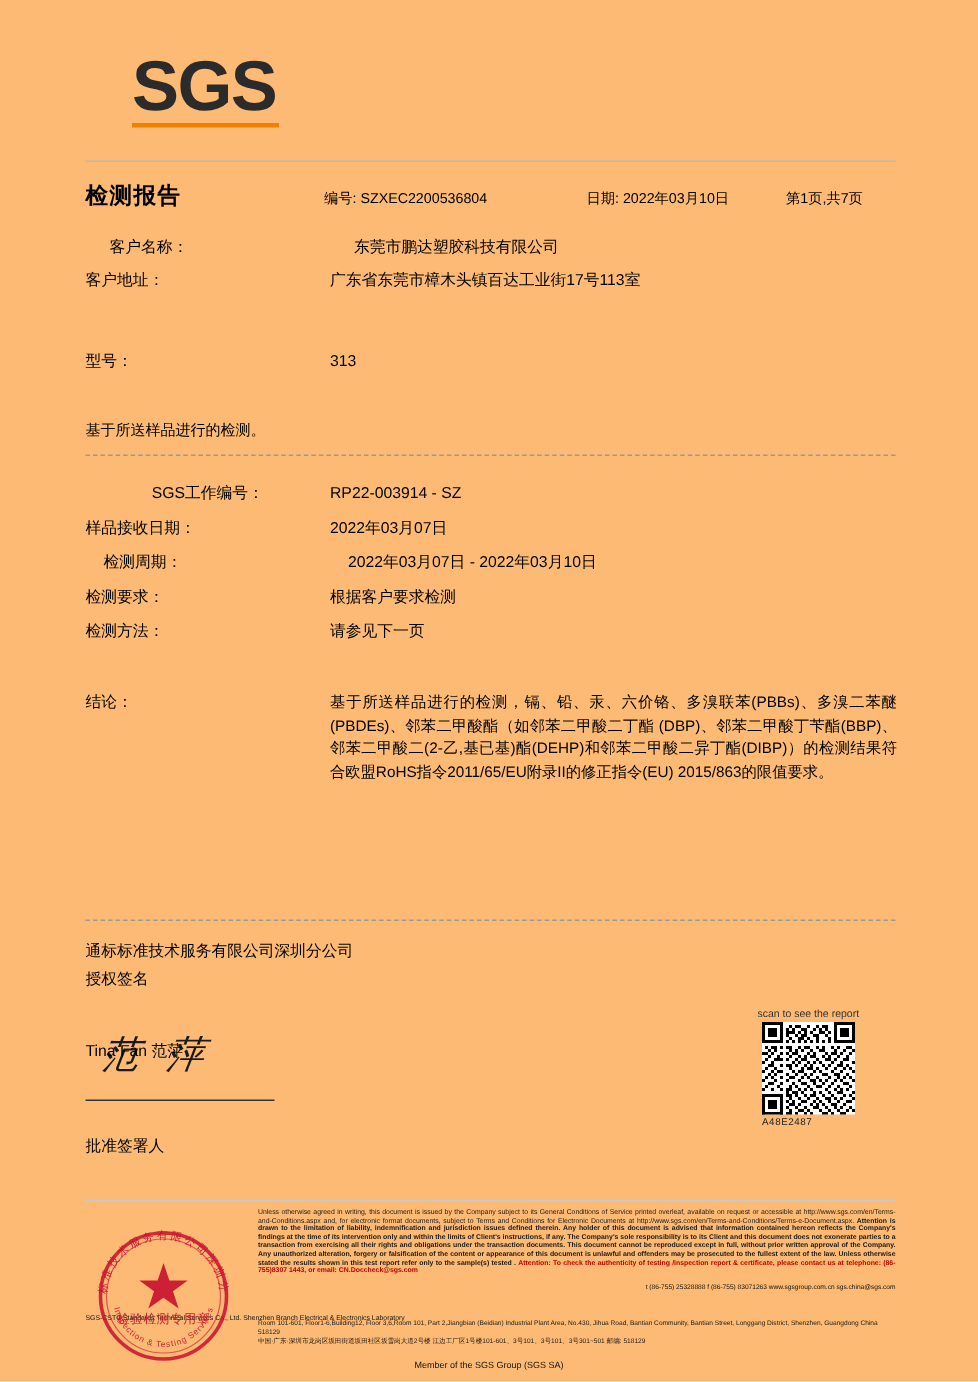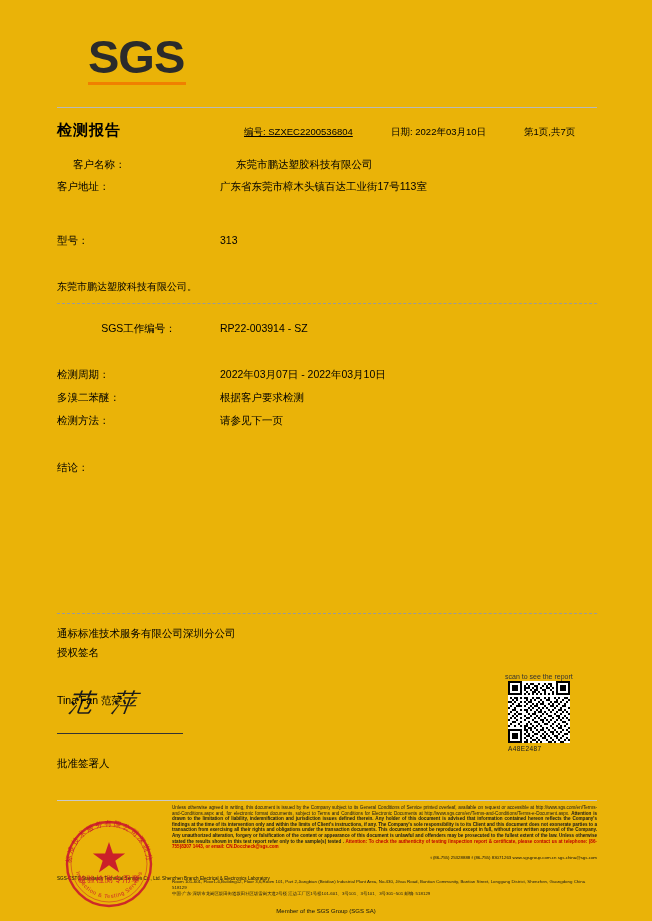--- a/index.html
+++ b/index.html
@@ -13,21 +13,21 @@
     font-family: "Liberation Sans", sans-serif;
     color: #000;
     position: relative;
     overflow: hidden;
   }
   .page {
     position: absolute;
     left: 0; top: 0;
     width: 652px;
     height: 921px;
-    background: #eab308;
+    background: #fdba74;
   }
 
   
   .logo-wrap {
     position: absolute;
     left: 88px;
     top: 34px;
   }
   .logo-text {
     font-family: "Liberation Sans", sans-serif;
@@ -57,24 +57,23 @@
   .title {
     position: absolute;
     left: 57px;
     top: 121px;
     font-size: 15px;
     font-weight: bold;
     letter-spacing: 1px;
   }
   .hdr-no {
     position: absolute;
-    left: 244px;
+    left: 216px;
     top: 126px;
     font-size: 9.5px;
-    text-decoration: underline;
   }
   .hdr-date {
     position: absolute;
     left: 391px;
     top: 126px;
     font-size: 9.5px;
   }
   .hdr-page {
     position: absolute;
     left: 524px;
@@ -119,21 +118,21 @@
   .dashed2 {
     position: absolute;
     left: 57px;
     top: 613px;
     width: 540px;
     border-top: 1px dashed #9a9a9a;
   }
 
   .wo { top: 322px; text-align: center; }
   .recv { top: 345px; }
-  .period { top: 368px; }
+  .period { top: 368px; margin-left: 12px; }
   .req { top: 391px; }
   .method { top: 414px; }
   .result { top: 437px; }
 
   .concl-label {
     position: absolute;
     left: 57px;
     top: 461px;
     font-size: 10.5px;
   }
@@ -314,38 +313,42 @@
   <div class="row cust-name">
     <span class="lbl">客户名称：</span><span class="val">东莞市鹏达塑胶科技有限公司</span>
   </div>
   <div class="row cust-addr">
     <span class="lbl">客户地址：</span><span class="val">广东省东莞市樟木头镇百达工业街17号113室</span>
   </div>
 
   <div class="row model">
     <span class="lbl">型号：</span><span class="val">313</span>
   </div>
-  <div class="provided">东莞市鹏达塑胶科技有限公司。</div>
+  <div class="provided">基于所送样品进行的检测。</div>
 
   <div class="dashed1"></div>
 
   <div class="row wo">
     <span class="lbl">SGS工作编号：</span><span class="val">RP22-003914 - SZ</span>
   </div>
+  <div class="row recv">
+    <span class="lbl">样品接收日期：</span><span class="val">2022年03月07日</span>
+  </div>
   <div class="row period">
     <span class="lbl">检测周期：</span><span class="val">2022年03月07日 - 2022年03月10日</span>
   </div>
   <div class="row req">
-    <span class="lbl">多溴二苯醚：</span><span class="val">根据客户要求检测</span>
+    <span class="lbl">检测要求：</span><span class="val">根据客户要求检测</span>
   </div>
   <div class="row method">
     <span class="lbl">检测方法：</span><span class="val">请参见下一页</span>
   </div>
 
   <div class="concl-label">结论：</div>
+  <div class="concl-body">基于所送样品进行的检测，镉、铅、汞、六价铬、多溴联苯(PBBs)、多溴二苯醚(PBDEs)、邻苯二甲酸酯（如邻苯二甲酸二丁酯 (DBP)、邻苯二甲酸丁苄酯(BBP)、邻苯二甲酸二(2-乙,基已基)酯(DEHP)和邻苯二甲酸二异丁酯(DIBP)）的检测结果符合欧盟RoHS指令2011/65/EU附录II的修正指令(EU) 2015/863的限值要求。</div>
 
   <div class="dashed2"></div>
 
   <div class="company">通标标准技术服务有限公司深圳分公司</div>
   <div class="authorized">授权签名</div>
   <div class="sig-script">范 萍</div>
   <div class="sig-line"></div>
   <div class="sig-name">Tina Fan 范萍</div>
   <div class="sig-role">批准签署人</div>
 

